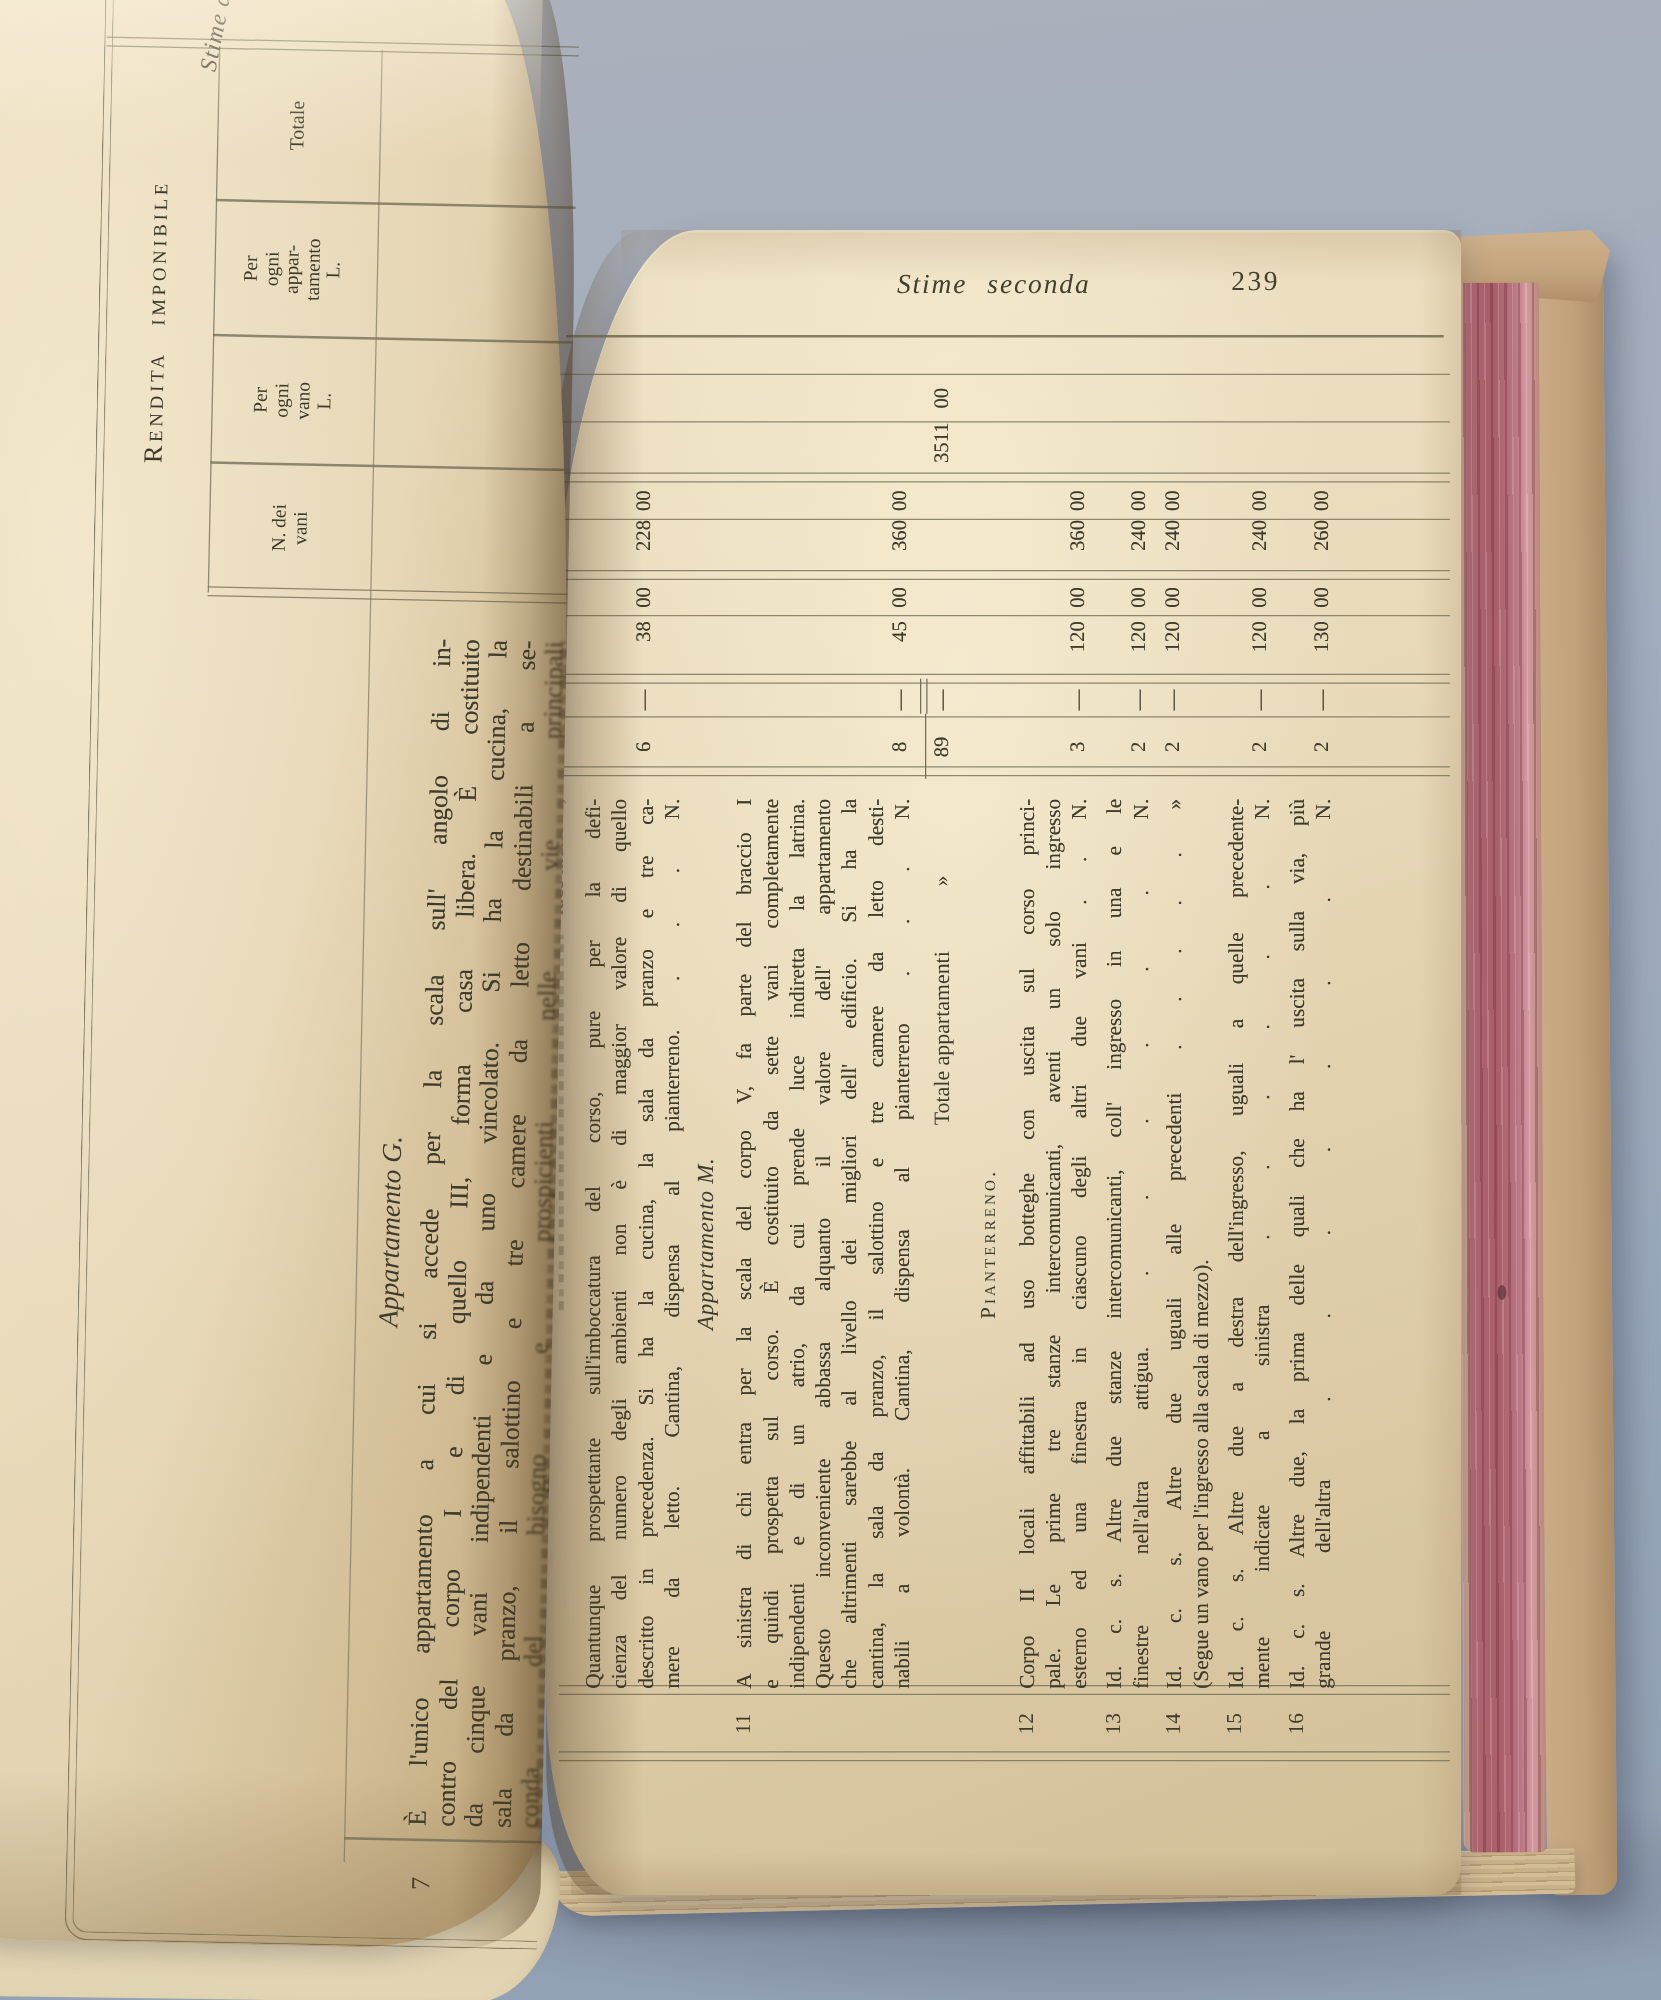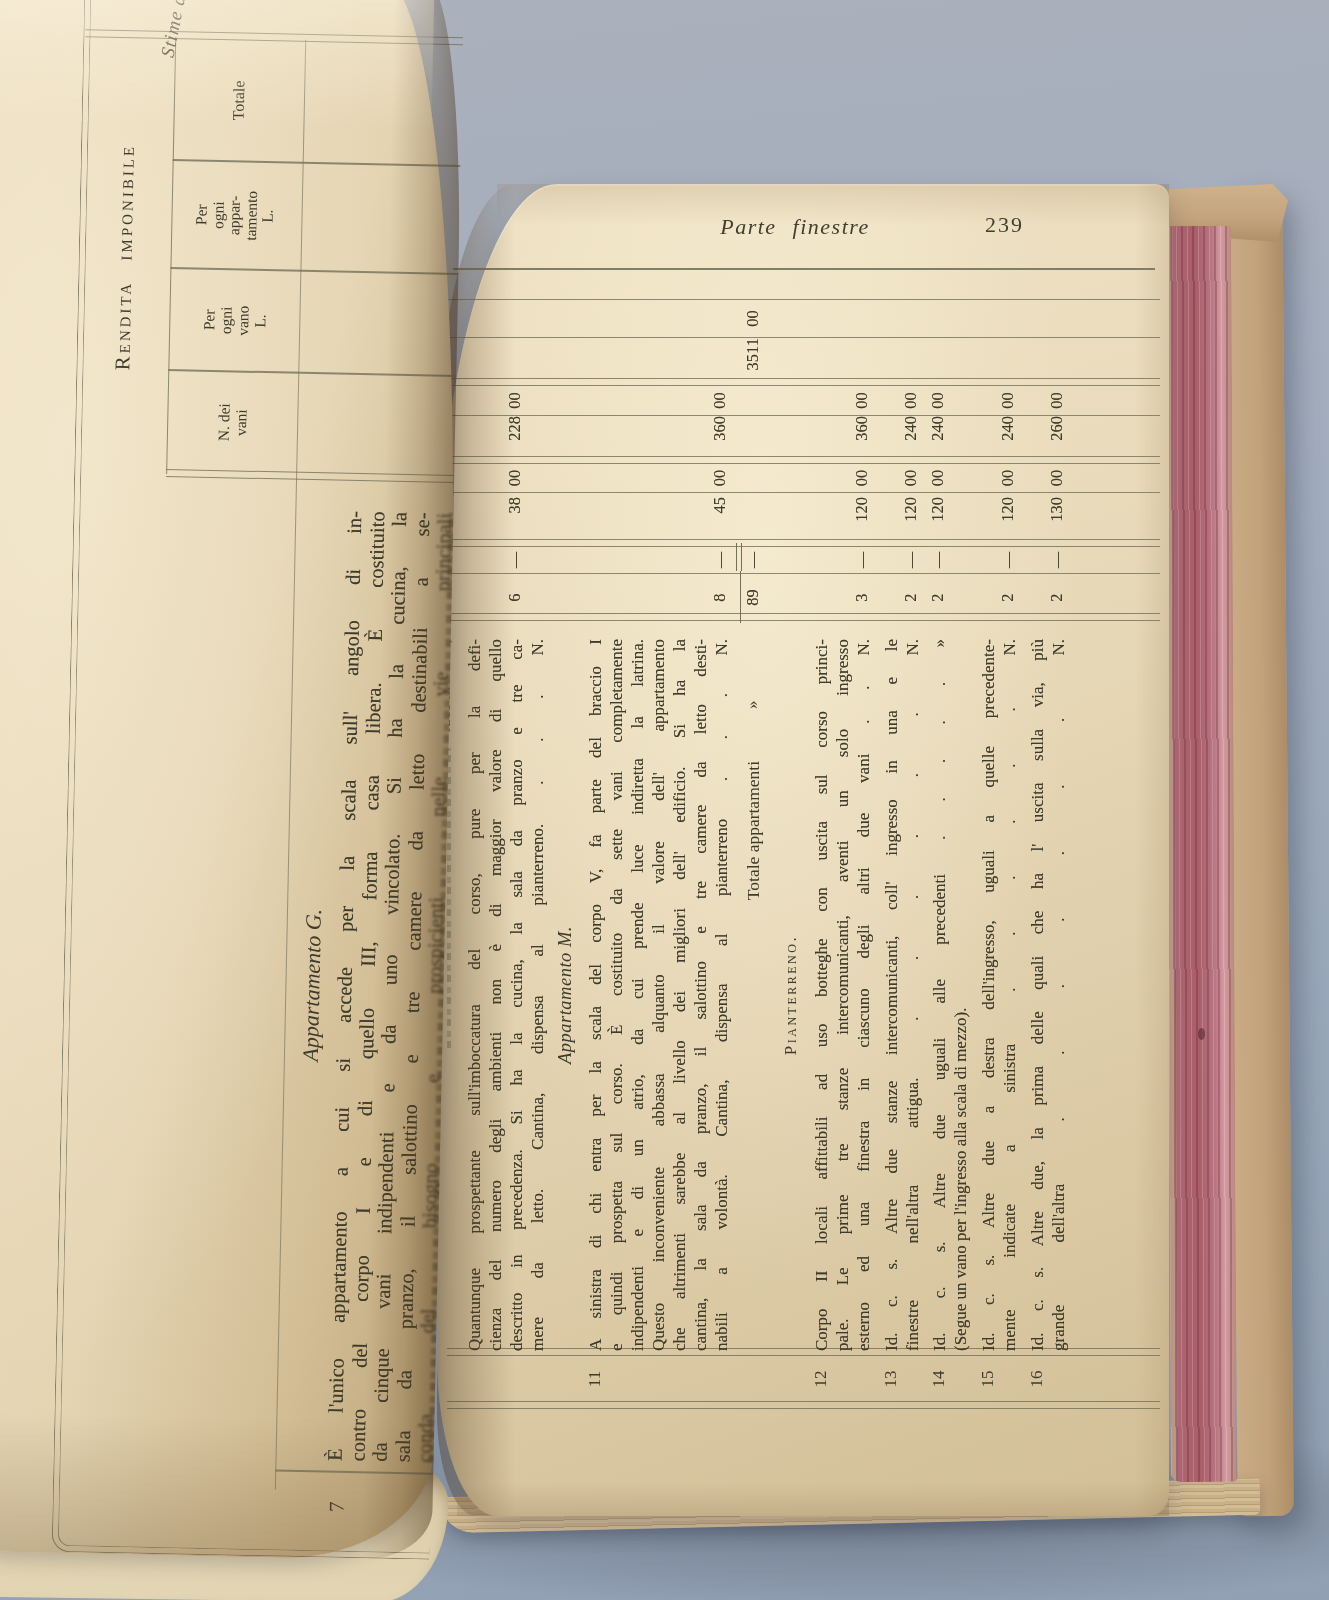--- a/index.html
+++ b/index.html
@@ -140,21 +140,21 @@
 <div class="scene">
   <div class="floor-shadow"></div>
 
   <div class="board"></div>
   <div class="top-edge"></div>
   <div class="bottom-pages"></div>
   <div class="fore-red"></div>
   <div class="speck"></div>
 
   <div class="right-page">
-    <div class="running-head">Parte finestre</div>
+    <div class="running-head">Stime seconda</div>
     <div class="page-number">239</div>
     <div class="head-rule"></div>
 
     <div class="rot-wrap-r">
       <div class="rot-r" id="right-table">
           <div class="vrule dbl" style="left: 0px;"></div>
           <div class="vrule dbl" style="left: 53px;"></div>
           <div class="vrule dbl" style="left: 788px;"></div>
           <div class="vrule " style="left: 835px;"></div>
           <div class="vrule dbl" style="left: 862px;"></div>

